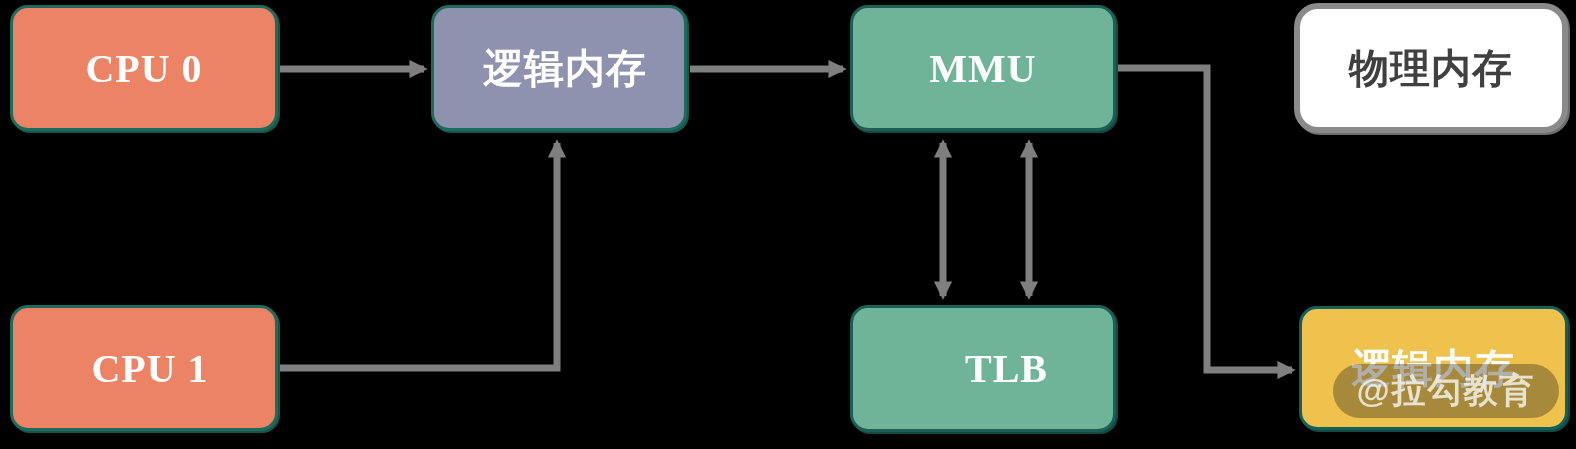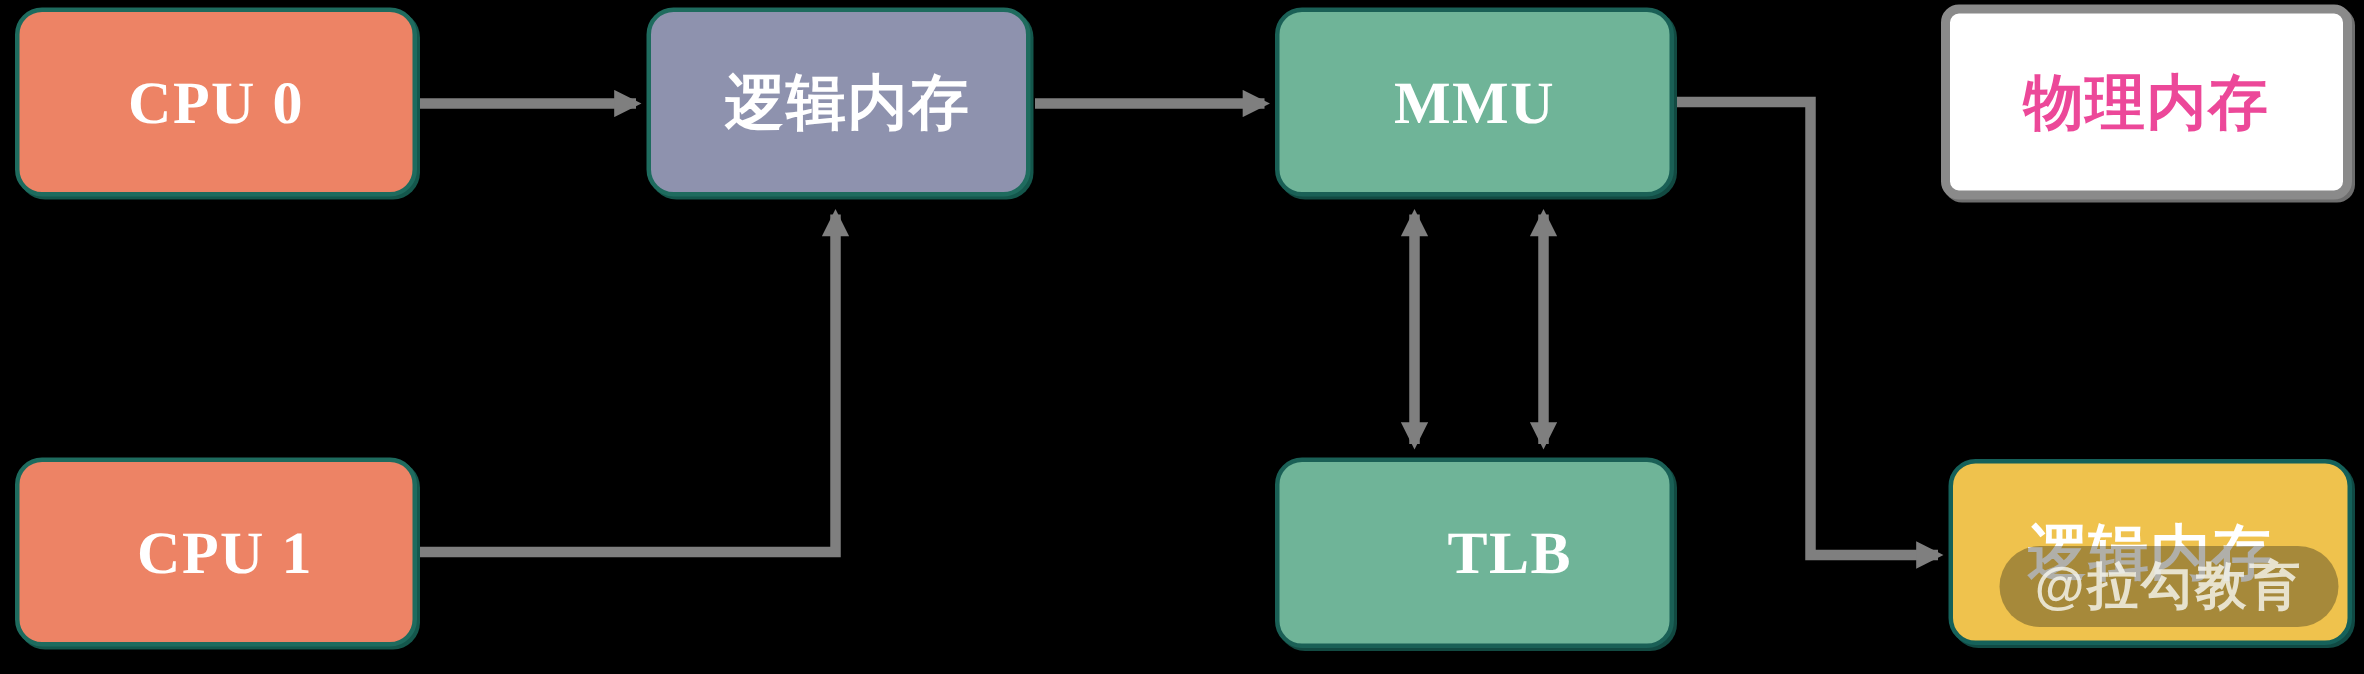--- a/index.html
+++ b/index.html
@@ -72,22 +72,22 @@
   }
   .node-mmu { top: 5px; }
   .node-tlb { top: 305px; height: 127px; padding-left: 47px; }
   .node-physical {
     left: 1294px;
     top: 3px;
     width: 274px;
     height: 130px;
     background: #FFFFFF;
     border: 6px solid #8A8A8A;
-    border-radius: 12px;
-    color: #ec4899;
+    border-radius: 24px;
+    color: #404040;
     box-shadow: 2px 2px 0 #6E6E6E;
   }
   .node-virtual {
     left: 1299px;
     top: 306px;
     width: 269px;
     height: 124px;
     background: #EFC24D;
     border: 3px solid #15615A;
     box-shadow: 2px 2px 0 #104A44;

